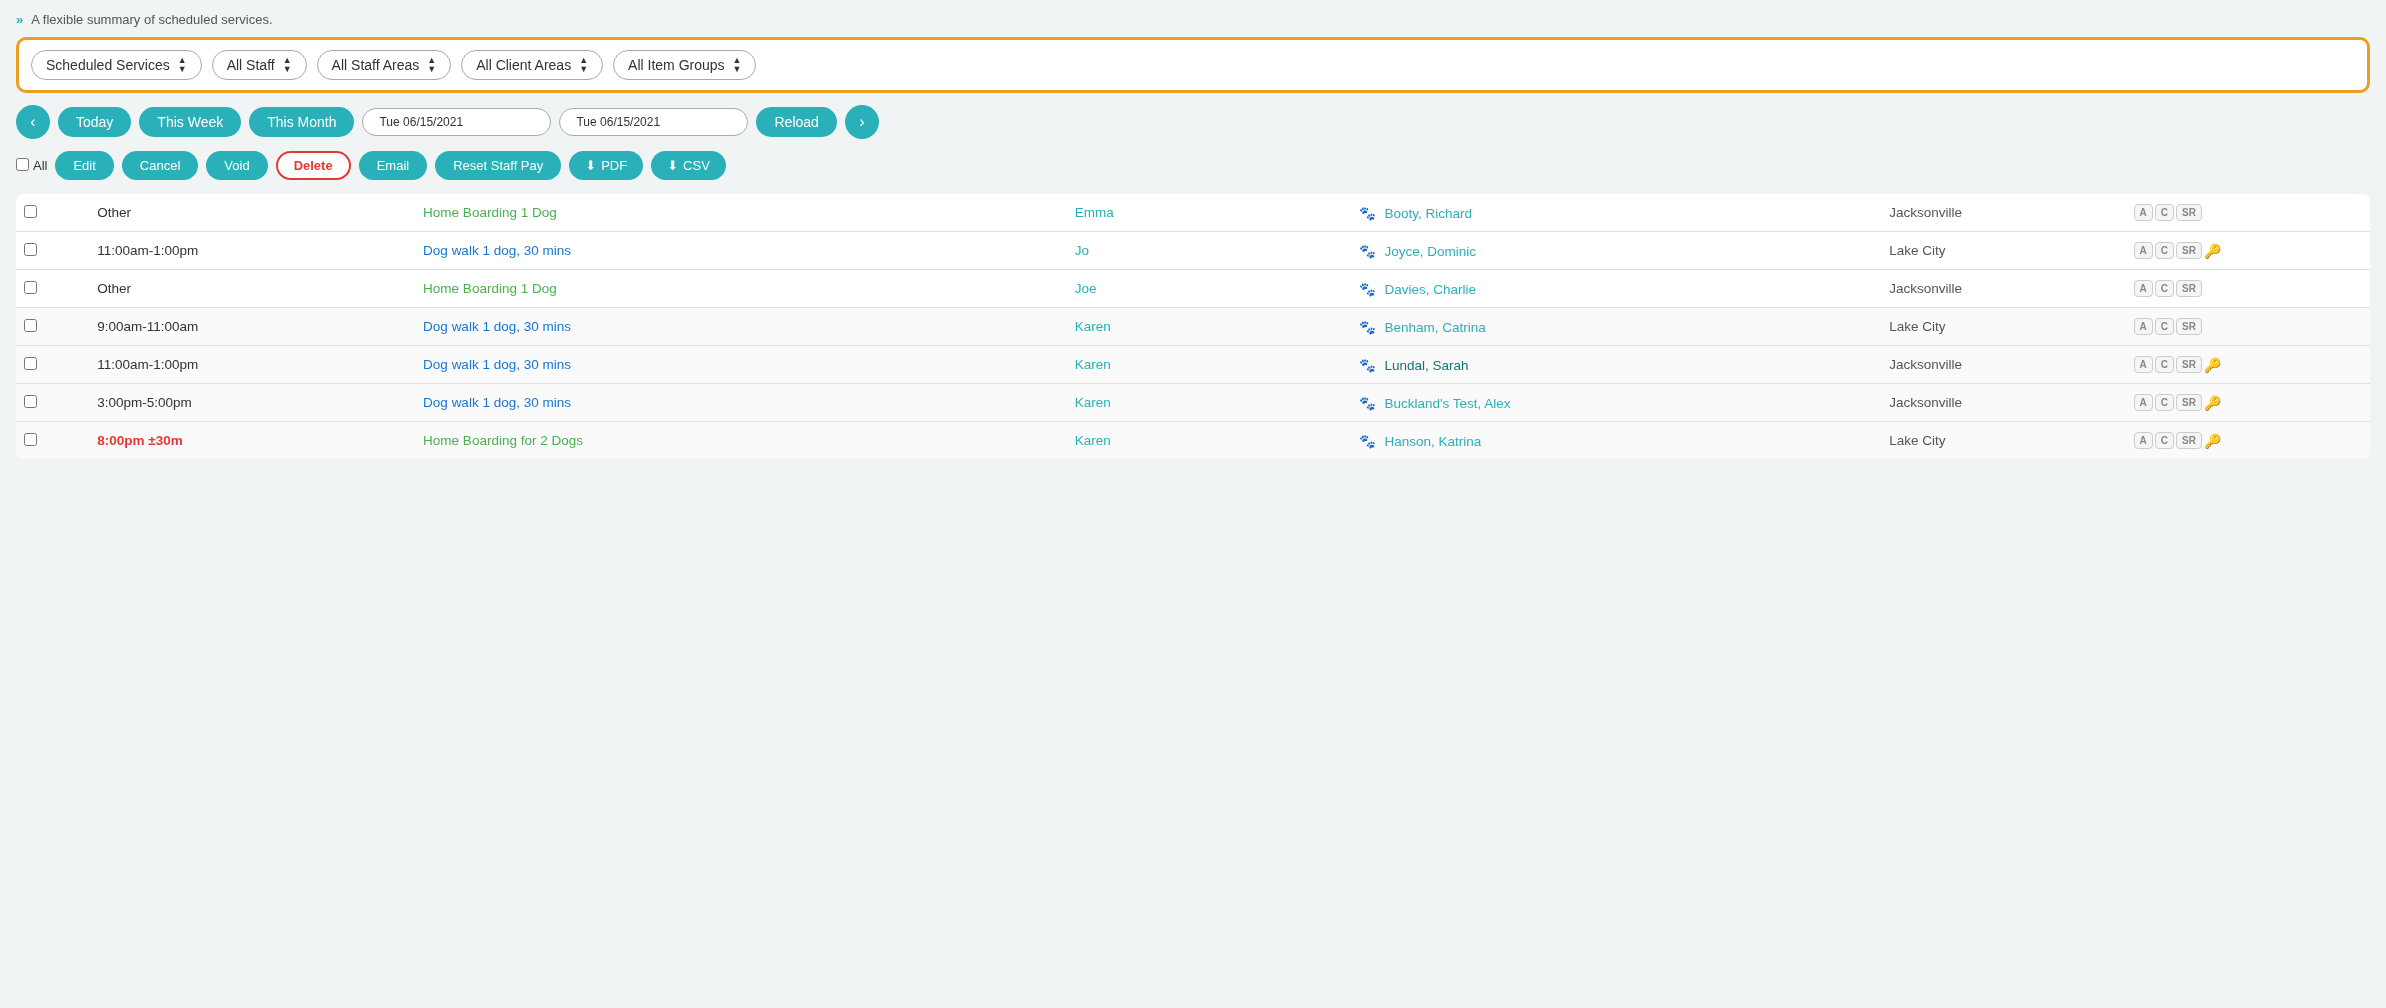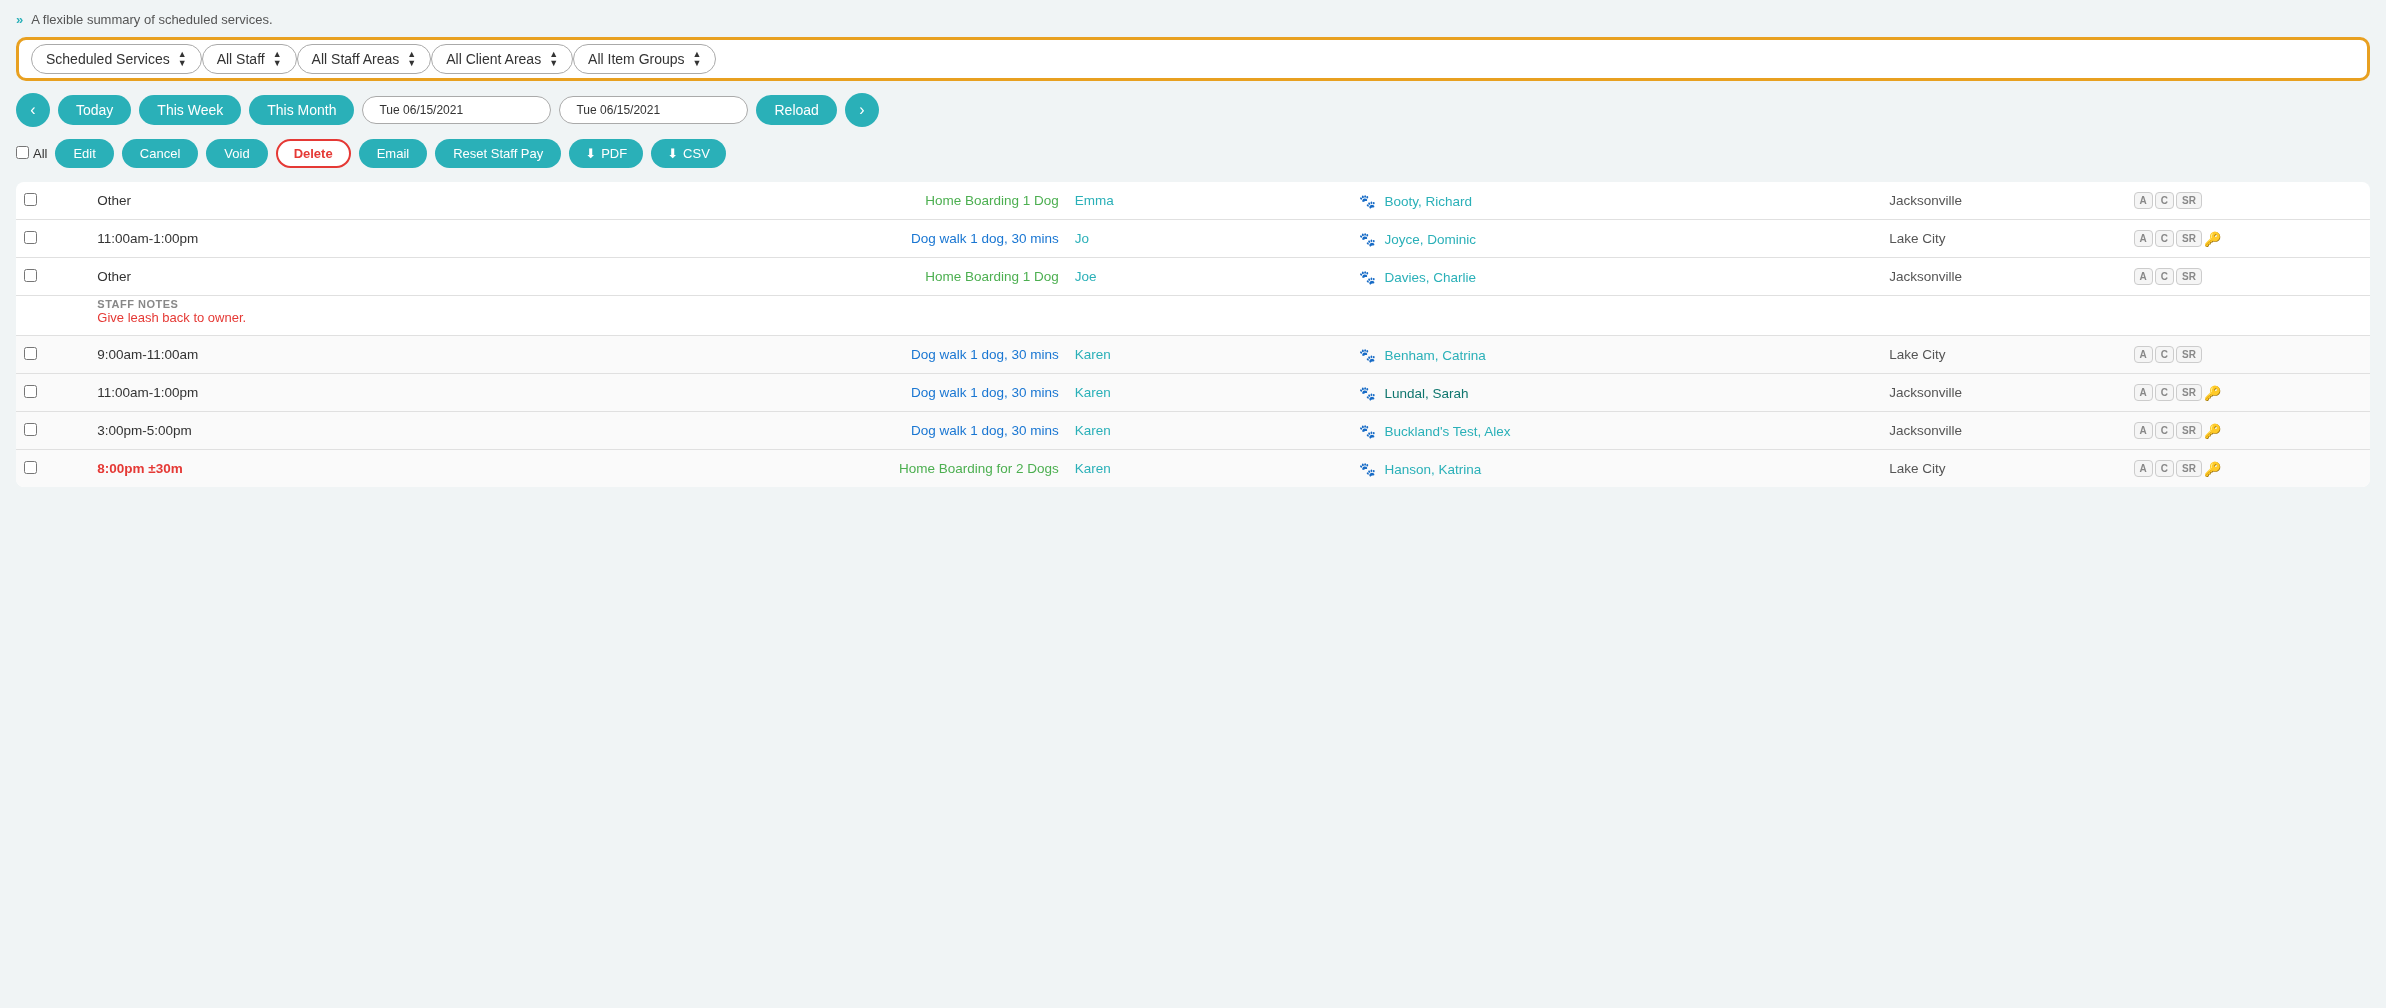--- a/index.html
+++ b/index.html
@@ -23,22 +23,23 @@
       margin-bottom: 10px;
     }
     .subtitle .chevrons {
       color: #2ab0b8;
       font-weight: bold;
     }
     
     .filter-bar {
       border: 3px solid #e8a020;
       border-radius: 10px;
-      padding: 4px 12px;
-      display: flex;
+      padding: 10px 12px;
+      display: flex;
+      gap: 10px;
       align-items: center;
       background: #fff;
       margin-bottom: 12px;
     }
     .filter-select {
       display: flex;
       align-items: center;
       border: 1.5px solid #aaa;
       border-radius: 20px;
       padding: 5px 14px;
@@ -178,21 +179,21 @@
     .services-table tr:last-child {
       border-bottom: none;
     }
     .services-table td {
       padding: 10px 8px;
       vertical-align: middle;
       font-size: 13.5px;
     }
     .col-check { width: 36px; }
     .col-time { width: 160px; color: #333; }
-    .col-service { width: 320px; text-align: right; }
+    .col-service { width: 320px; }
     .col-staff { width: 140px; }
     .col-client { width: 260px; margin-left: 21px; }
     .col-location { width: 120px; color: #555; }
     .col-actions { width: 120px; }
     .paw-icon { color: #333; margin-right: 4px; }
     .action-btns {
       display: flex;
       gap: 2px;
       align-items: center;
     }
@@ -366,27 +367,20 @@
       <td class="col-location">Jacksonville</td>
       <td class="col-actions">
         <div class="action-btns">
           <button class="action-btn">A</button>
           <button class="action-btn">C</button>
           <button class="action-btn">SR</button>
 
         </div>
       </td>
     </tr>
-        <tr class="staff-note-row">
-        <td></td>
-        <td colspan="6">
-          <div class="staff-notes-label">STAFF NOTES</div>
-          <div class="staff-note-text">Give leash back to owner.</div>
-        </td>
-      </tr>
         <tr class="grouped-row">
       <td class="col-check">
         <input type="checkbox" style="">
       </td>
       <td class="col-time" style="color:#333; font-weight:400">9:00am-11:00am</td>
       <td class="col-service">
         <a style="color:#1976d2; text-decoration:none; cursor:pointer;">Dog walk 1 dog, 30 mins</a>
       </td>
       <td class="col-staff">
         <a style="color:#2ab0b8; text-decoration:none; cursor:pointer;">Karen</a>

